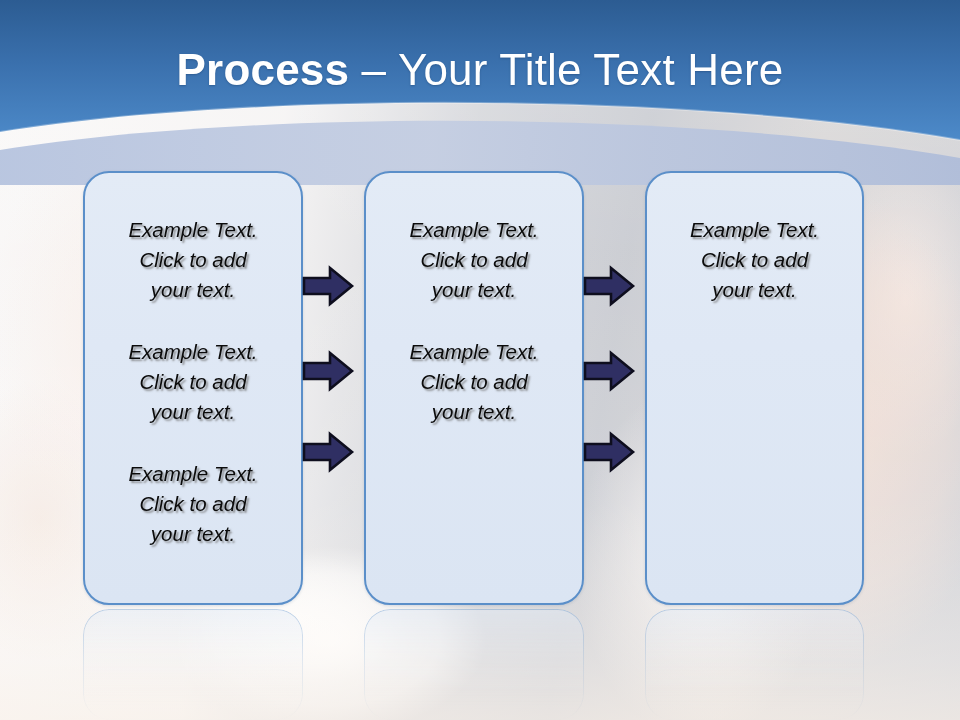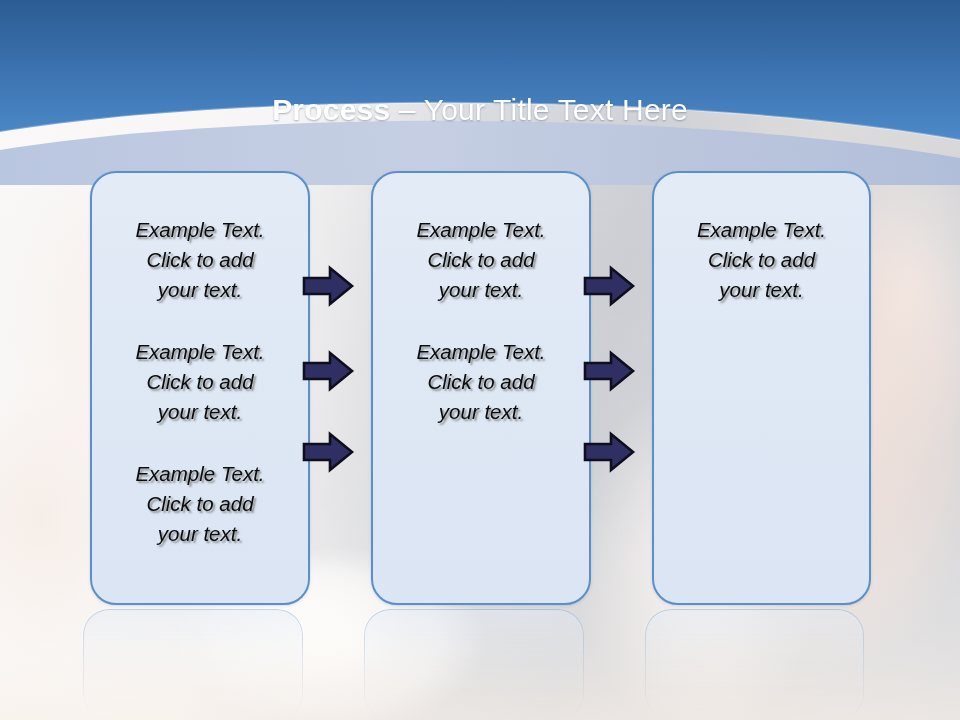--- a/index.html
+++ b/index.html
@@ -56,42 +56,40 @@
   }
   .header svg { display: block; }
 
   .title {
     position: absolute;
     left: 0; top: 50px;
     width: 960px;
     text-align: center;
     z-index: 7;
     color: #ffffff;
-    font-size: 30px;
+    font-size: 44px;
     line-height: 40px;
     letter-spacing: 0.2px;
     white-space: nowrap;
     text-shadow: 0 1px 2px rgba(20,50,90,0.35);
-    margin-top: 40px;
   }
   .title .t-bold { font-weight: bold; }
   .title .t-rest { font-weight: normal; }
 
   
   .box {
     position: absolute;
     box-sizing: border-box;
     border: 2px solid #5b8fc9;
     border-radius: 26px;
     background: linear-gradient(to bottom, #e3ebf6 0%, #dfe8f5 40%, #dbe5f3 100%);
     box-shadow: 0 1px 3px rgba(70,100,140,0.18);
     z-index: 10;
     padding: 42px 14px 0 14px;
     text-align: center;
-    margin-left: 7px;
   }
   #box-1 { left: 83px;  top: 171px; width: 220px; height: 434px; }
   #box-2 { left: 364px; top: 171px; width: 220px; height: 434px; }
   #box-3 { left: 645px; top: 171px; width: 219px; height: 434px; }
 
   .box-para {
     font-style: italic;
     font-size: 20.5px;
     line-height: 30px;
     color: #0b0b0b;

